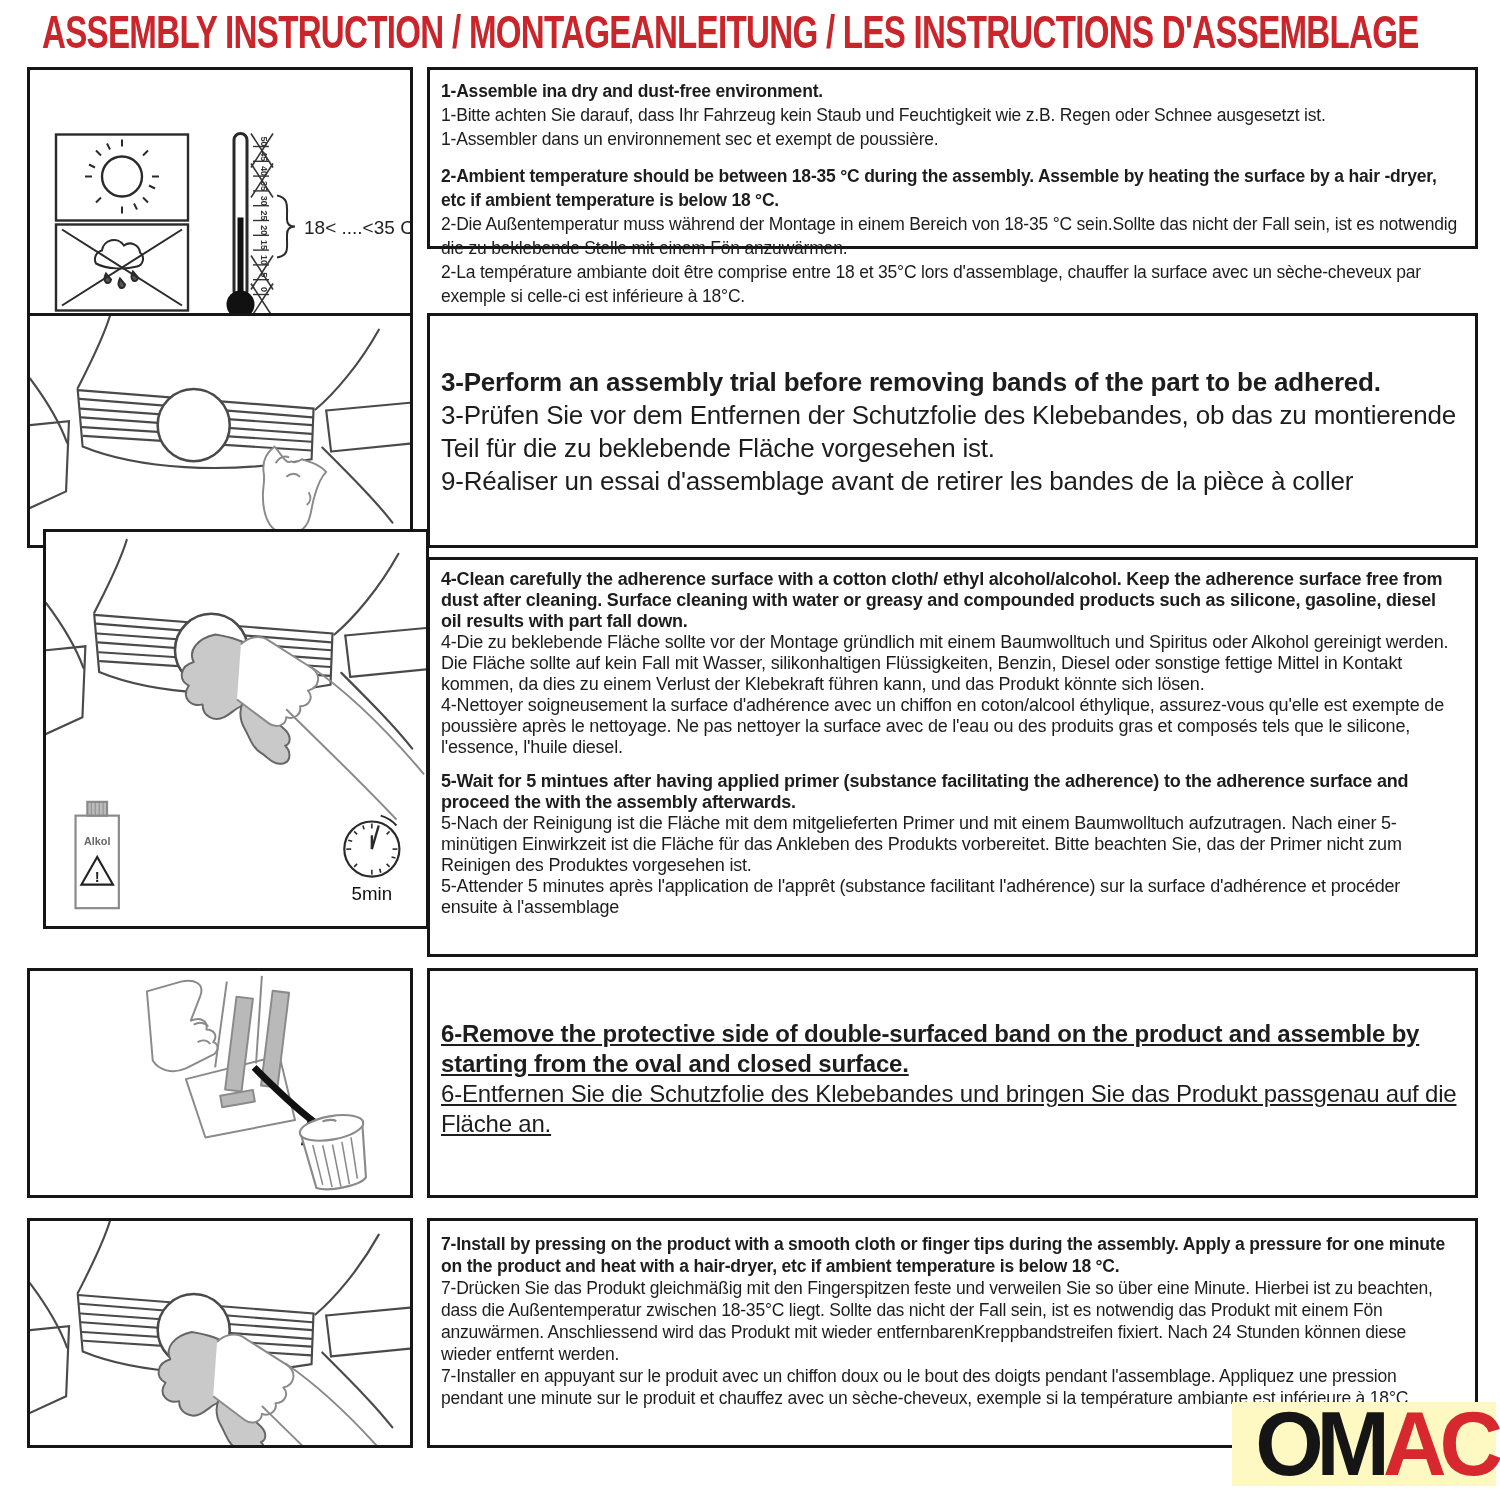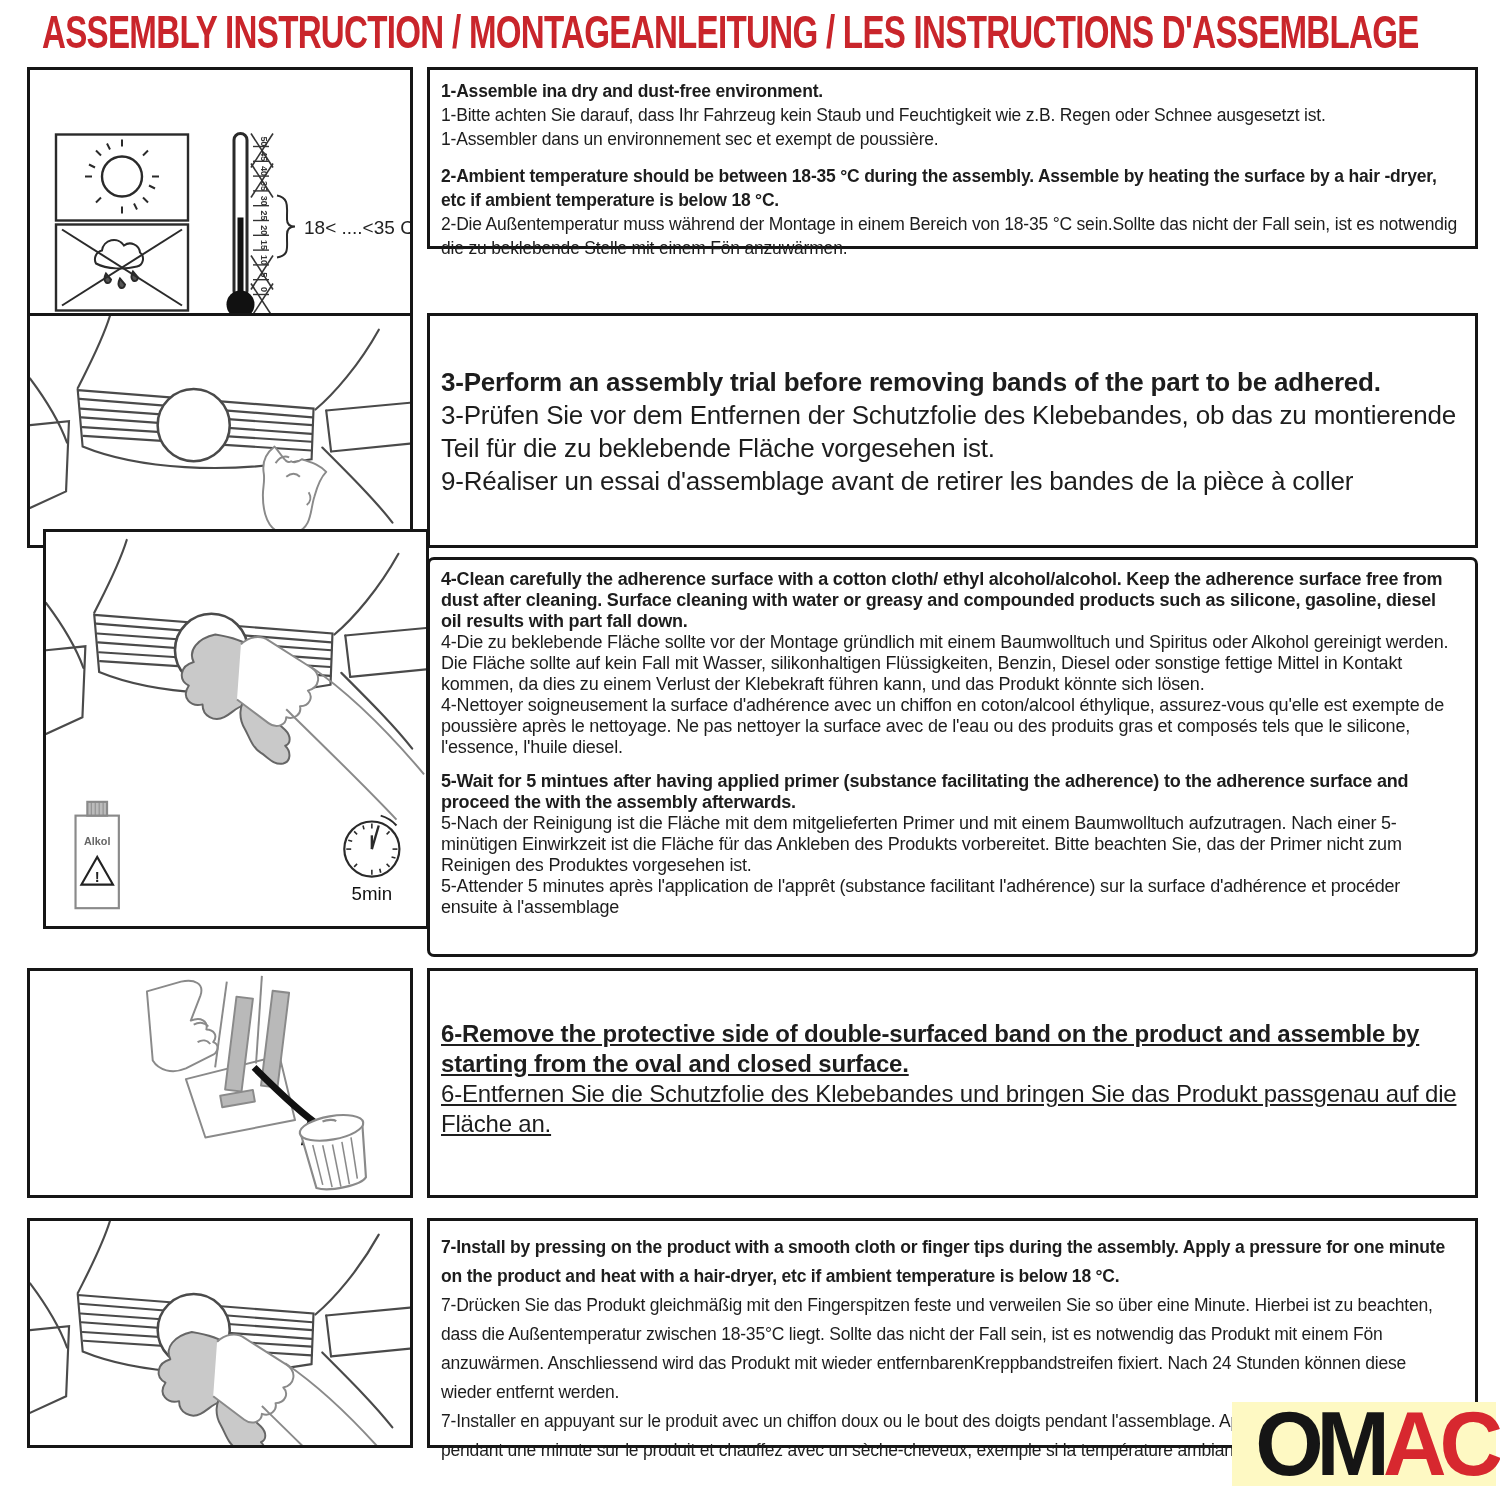--- a/index.html
+++ b/index.html
@@ -11,37 +11,37 @@
     transform:scaleX(.72);transform-origin:left center;line-height:48px;}
 
   .box{position:absolute;border:3px solid #161616;background:#fff;box-sizing:border-box;}
 
   
   .r1L{left:27px;top:67px;width:386px;height:309px;}
   .r1R{left:427px;top:67px;width:1051px;height:182px;}
   .r2L{left:27px;top:313px;width:386px;height:235px;}
   .r2R{left:427px;top:313px;width:1051px;height:235px;}
   .r3L{left:27px;top:529px;width:386px;height:400px;margin-left:16px;}
-  .r3R{left:427px;top:557px;width:1051px;height:400px;border-radius:7px;}
+  .r3R{left:427px;top:557px;width:1051px;height:400px;}
   .r4L{left:27px;top:968px;width:386px;height:230px;}
   .r4R{left:427px;top:968px;width:1051px;height:230px;text-decoration:underline;}
   .r5L{left:27px;top:1218px;width:386px;height:230px;}
   .r5R{left:427px;top:1218px;width:1051px;height:230px;}
 
   .txt{padding:9px 16px 6px 11px;}
   .txt p{margin:0;}
   .en{font-weight:bold;}
   .sm p{font-size:17.5px;line-height:24px;letter-spacing:-.2px;}
   .md3 p{font-size:18px;line-height:21px;letter-spacing:-.2px;}
   .gap{height:13px;}
   .big{padding-top:50px;}
   .big p{font-size:26px;line-height:33px;letter-spacing:-.2px;}
   .big4{padding-top:48px;}
   .big4 p{font-size:24px;line-height:30px;letter-spacing:-.2px;}
-  .r5t p{font-size:17.5px;line-height:29px;letter-spacing:-.2px;}
+  .r5t p{font-size:17.5px;line-height:22px;letter-spacing:-.2px;}
   .r5t{padding-top:12px;}
 
   .box svg{display:block;width:100%;height:100%;}
 
   .logo{position:absolute;left:1232px;top:1402px;width:264px;height:84px;background:#fef9c3;
     display:flex;align-items:center;justify-content:flex-end;z-index:5;}
   .logo span{font-size:88px;font-weight:bold;letter-spacing:-7px;line-height:80px;
     transform:scaleY(1.04);display:inline-block;}
   .logo .lb{color:var(--logo-black,#151515);}
   .logo .lr{color:var(--logo-red,#d7282f);}
@@ -163,20 +163,21 @@
       </g>
     </svg>
   </div>
   <div class="box r1R txt sm">
     <p class="en">1-Assemble ina dry and dust-free environment.</p>
     <p>1-Bitte achten Sie darauf, dass Ihr Fahrzeug kein Staub und Feuchtigkeit wie z.B. Regen oder Schnee ausgesetzt ist.</p>
     <p>1-Assembler dans un environnement sec et exempt de poussière.</p>
     <div class="gap"></div>
     <p class="en">2-Ambient temperature should be between 18-35 °C  during the assembly. Assemble by heating the surface by a hair -dryer, etc if ambient temperature is below 18 °C.</p>
     <p>2-Die Außentemperatur muss während der Montage in einem Bereich von 18-35 °C  sein.Sollte das nicht der Fall sein, ist es notwendig die zu beklebende Stelle mit einem Fön anzuwärmen.</p>
+    <p>2-La température ambiante doit être comprise entre 18 et 35°C lors d'assemblage, chauffer la surface avec un sèche-cheveux par exemple si celle-ci est inférieure à 18°C.</p>
   </div>
 
   <div class="box r2L">
     <svg viewBox="0 0 390 235">
       <use href="#grille"></use>
       <use href="#hand-point"></use>
     </svg>
   </div>
   <div class="box r2R txt big">
     <p class="en">3-Perform an assembly trial before removing bands of the part to be adhered.</p>

